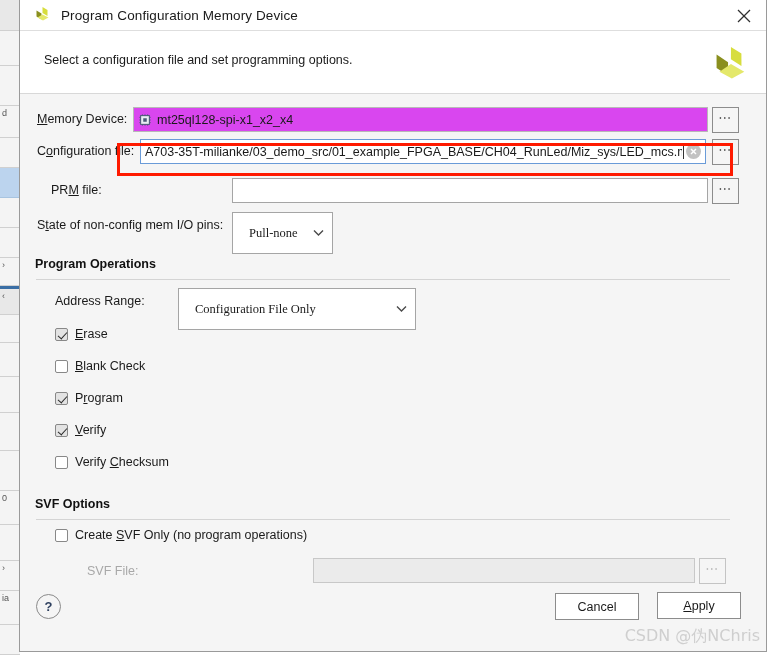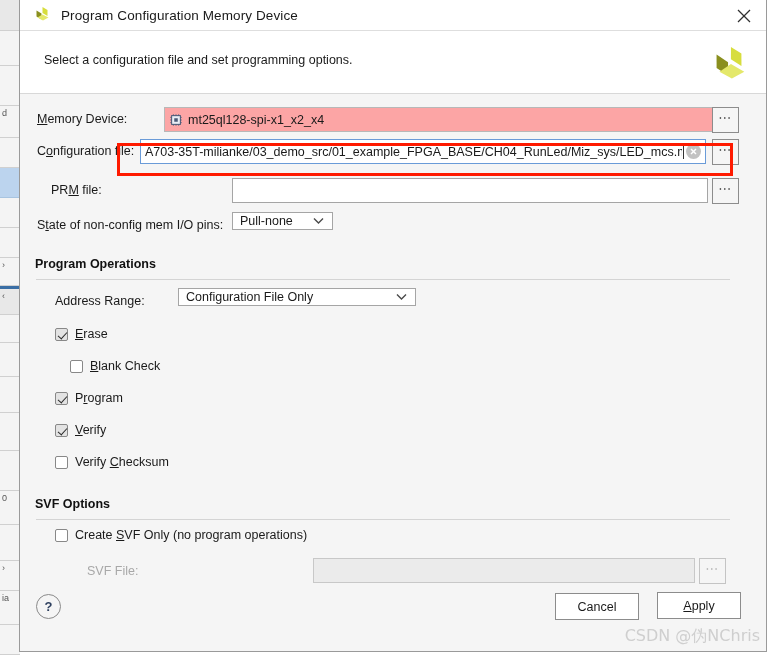--- a/index.html
+++ b/index.html
@@ -99,21 +99,21 @@
     height: 25px;
     background: #ffffff;
     border: 1px solid #a5a5a5;
     font-size: 12.5px;
     color: #1a1a1a;
     display: flex; align-items: center;
     padding: 0 4px;
     overflow: hidden;
     white-space: nowrap;
   }
-  .txtfield.readonly { background: #fca5a5; border-color: #b8b8b8; margin-left: 31px; }
+  .txtfield.readonly { background: #d946ef; border-color: #b8b8b8; }
   .txtfield.disabled { background: #ebebeb; border-color: #c8c8c8; color:#a8a8a8; }
   .txtfield.focused { border: 1px solid #6a9bd8; }
 
   .browse-btn {
     position: absolute;
     width: 27px; height: 26px;
     background: #f5f5f5;
     border: 1px solid #8c8c8c;
     display: flex; align-items: center; justify-content: center;
     font-size: 13px; color: #333;
@@ -130,27 +130,28 @@
     background: #c2c2c2; flex: none;
     display: flex; align-items: center; justify-content: center;
     margin-left: 1px; cursor: pointer;
   }
   .clear-x svg { display:block; }
 
   .caret { width: 1px; height: 15px; background: #333; margin: 0 1px; flex:none; }
 
   .combo {
     position: absolute;
-    height: 18px;
+    height: 42px;
     background: #ffffff;
     border: 1px solid #a5a5a5;
     display: flex; align-items: center;
     font-size: 12.5px; color: #1a1a1a;
-    padding-left: 7px;
-    cursor: pointer;
+    padding-left: 16px;
+    cursor: pointer;
+    font-family: Liberation Serif, serif;
   }
   .combo .chev {
     position: absolute; right: 8px; top: 50%; transform: translateY(-50%);
   }
 
   
   .sec-title {
     position: absolute;
     font-size: 12.5px; font-weight: bold; color: #111;
   }
@@ -334,21 +335,21 @@
         <span>Configuration File Only</span>
         <svg class="chev" width="11" height="7" viewBox="0 0 11 7">
           <polyline points="1,1 5.5,5.5 10,1" fill="none" stroke="#4a4a4a" stroke-width="1.4"></polyline>
         </svg>
       </div>
 
       <div class="cb-row" style="left:35px; top:233px;">
         <span class="cb-box checked"></span>
         <span class="cb-label"><span class="u">E</span>rase</span>
       </div>
-      <div class="cb-row" style="left:35px; top:265px;margin-left:15px;">
+      <div class="cb-row" style="left:35px; top:265px;">
         <span class="cb-box"></span>
         <span class="cb-label"><span class="u">B</span>lank Check</span>
       </div>
       <div class="cb-row" style="left:35px; top:297px;">
         <span class="cb-box checked"></span>
         <span class="cb-label">P<span class="u">r</span>ogram</span>
       </div>
       <div class="cb-row" style="left:35px; top:329px;">
         <span class="cb-box checked"></span>
         <span class="cb-label"><span class="u">V</span>erify</span>

